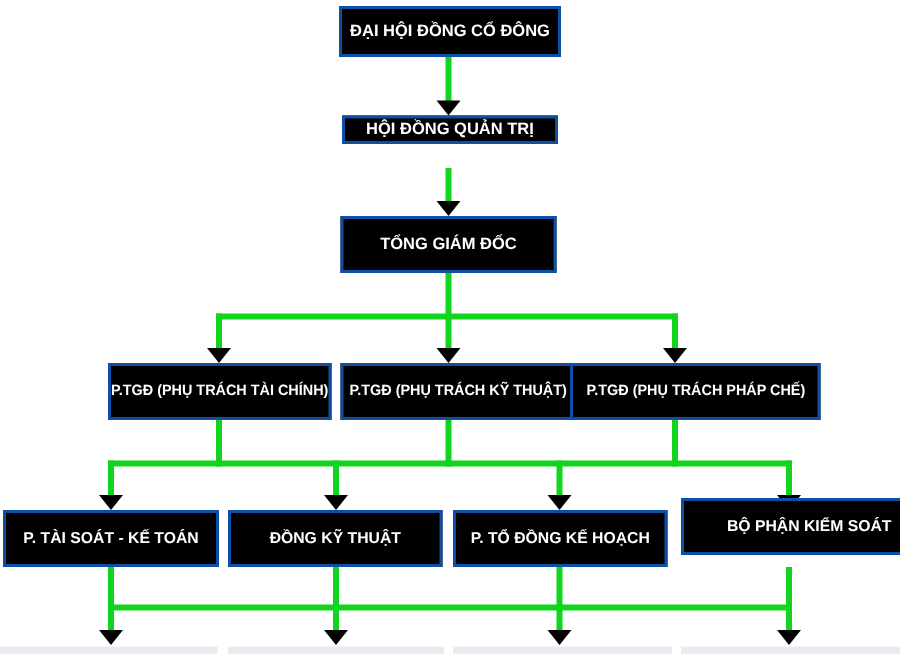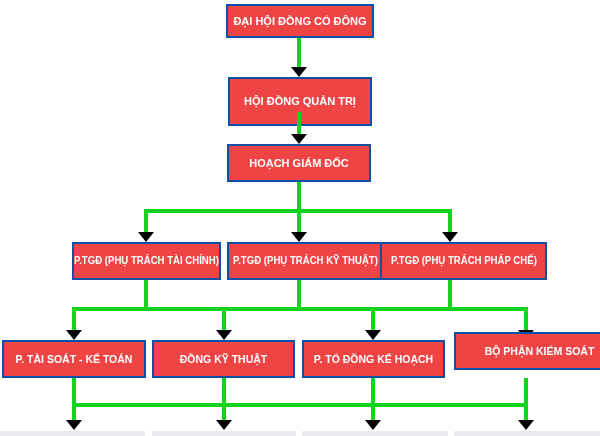--- a/index.html
+++ b/index.html
@@ -2,21 +2,21 @@
 <html><head>
 <meta charset="utf-8">
 <style>
   html,body{margin:0;padding:0;background:#fff;}
   #stage{
     position:relative;width:600px;height:436px;background:#ffffff;
     font-family:"Liberation Sans",sans-serif;overflow:hidden;
   }
   .node{
     position:absolute;height:38px;box-sizing:border-box;
-    background:#ef4444;border:2px solid #0B50A5;
+    background:#000000;border:2px solid #0B50A5;
     color:#ffffff;font-weight:bold;font-size:11px;line-height:1;
     display:flex;align-items:center;justify-content:center;
     text-align:center;white-space:nowrap;
   }
   .node.small{font-size:10px;}
   .node.small .lbl{display:inline-block;transform:scaleX(.96);}
   .vline{position:absolute;width:4px;background:#12D41F;}
   .hline{position:absolute;height:4px;background:#12D41F;}
   .arrow{
     position:absolute;width:0;height:0;
@@ -30,29 +30,29 @@
 
 <div id="stage">
 
   <div class="node" style="left:226px;top:4px;width:148px;height:34px;">
     <span class="lbl">ĐẠI HỘI ĐỒNG CỔ ĐÔNG</span>
   </div>
 
   <div class="vline" style="left:297px;top:38px;height:31px;"></div>
   <div class="arrow" style="left:291px;top:67px;"></div>
 
-  <div class="node" style="left:228px;top:77px;width:144px;height:49px;">
+  <div class="node" style="left:228px;top:77px;width:144px;height:19px;">
     <span class="lbl">HỘI ĐỒNG QUẢN TRỊ</span>
   </div>
 
   <div class="vline" style="left:297px;top:112px;height:24px;"></div>
   <div class="arrow" style="left:291px;top:134px;"></div>
 
   <div class="node" style="left:227px;top:144px;width:144px;height:38px;">
-    <span class="lbl">HOẠCH GIÁM ĐỐC</span>
+    <span class="lbl">TỔNG GIÁM ĐỐC</span>
   </div>
 
   <div class="vline" style="left:297px;top:182px;height:29px;"></div>
   <div class="hline" style="left:144px;top:209px;width:308px;"></div>
   <div class="vline" style="left:144px;top:209px;height:25px;"></div>
   <div class="vline" style="left:297px;top:209px;height:25px;"></div>
   <div class="vline" style="left:448px;top:209px;height:25px;"></div>
   <div class="arrow" style="left:138px;top:232px;"></div>
   <div class="arrow" style="left:291px;top:232px;"></div>
   <div class="arrow" style="left:442px;top:232px;"></div>

